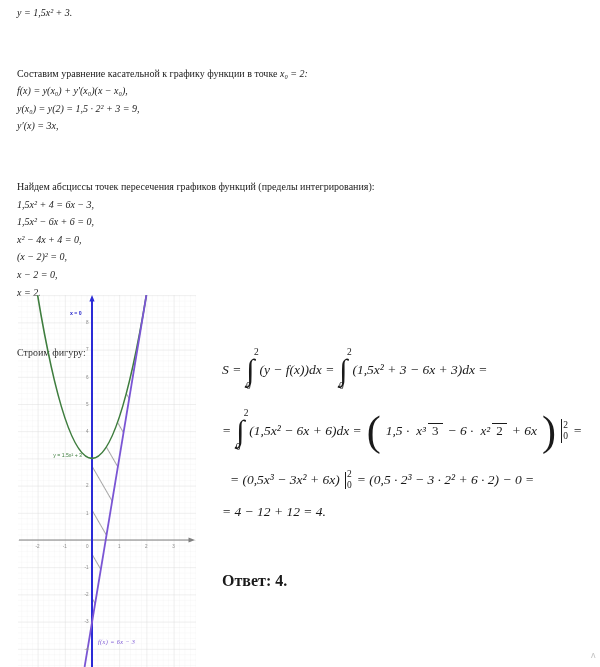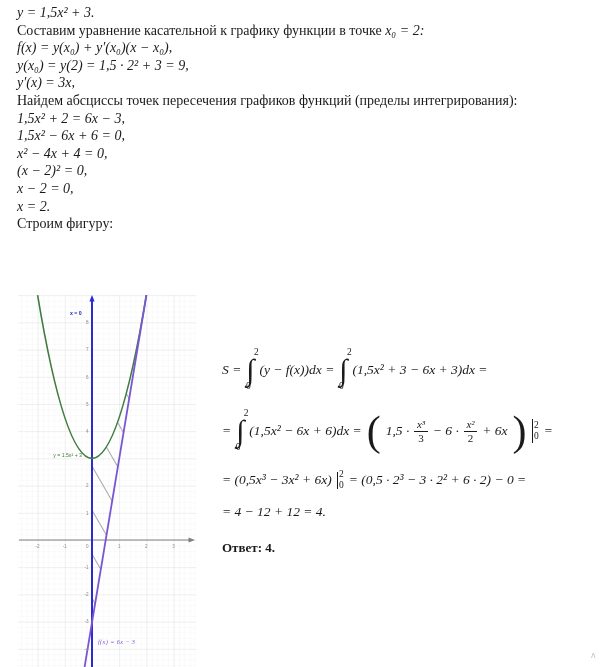--- a/index.html
+++ b/index.html
@@ -1,71 +1,71 @@
 <!DOCTYPE html>
 <html><head>
 <meta charset="utf-8">
 <style>
   html,body{margin:0;padding:0;background:#ffffff;}
   .page{position:relative;width:600px;height:667px;background:#fff;overflow:hidden;
         font-family:"Liberation Serif","DejaVu Serif",serif;color:#1a1a1a;}
   
   .toptext{position:absolute;left:17px;top:4px;width:578px;}
-  .ln{height:17.6px;line-height:17.6px;font-size:14px;white-space:nowrap;font-family:Liberation Serif, serif;}
+  .ln{height:17.6px;line-height:17.6px;font-size:10px;white-space:nowrap;font-family:Liberation Serif, serif;}
   .math{font-style:italic;}
-  .roman{font-style:normal;}
+  .roman{font-style:normal;margin-top:43px;}
   
   .figure{position:absolute;left:18px;top:295px;}
   .tick{font:4.6px "Liberation Sans","DejaVu Sans",sans-serif;fill:#8a8a8a;}
   .glbl{font-family:"Liberation Sans","DejaVu Sans",sans-serif;}
   .glbl.blue{font-size:5.2px;font-weight:bold;fill:#2323cc;}
   .glbl.green{font-size:5.2px;fill:#3e7d3e;}
   .glbl.purple{font-size:6.2px;fill:#7a55d4;font-style:italic;letter-spacing:0.4px;
                font-family:"Liberation Serif","DejaVu Serif",serif;}
   
   .solution{position:absolute;left:222px;top:330px;width:378px;font-size:13.5px;}
   .sline{display:flex;align-items:center;gap:5px;white-space:nowrap;}
   .sl1{height:80px;}
   .sl2{height:86px;margin-top:-22px;}
-  .sl3{height:24px;margin-top:-6px;}
+  .sl3{height:24px;margin-top:-6px;margin-left:8px;}
   .sl4{height:24px;margin-top:8px;text-align:right;}
   .mtxt{font-style:italic;}
   .intwrap{display:inline-flex;flex-direction:column;align-items:center;line-height:1;}
   .ilim{font-size:9.5px;font-style:normal;}
   .itop{transform:translateX(6px);margin-bottom:-2px;}
   .ibot{transform:translateX(-2px);margin-top:-2px;}
   .isign{font-size:30px;line-height:0.95;font-style:normal;}
   .bigp{font-size:42px;line-height:0;font-style:normal;font-weight:400;}
-  .frac{display:inline-flex;flex-direction:column;align-items:center;font-size:11px;line-height:1.15;}
+  .frac{display:inline-flex;align-items:center;font-size:13px;line-height:1.15;}
   .fnum{font-style:italic;padding:0 2px;}
   .fden{border-top:1px solid #1a1a1a;font-style:normal;padding:0 4px;}
   .evalwrap{display:inline-flex;align-items:center;}
   .bar{width:1.4px;background:#1a1a1a;}
   .bar.big{height:24px;}
   .bar.small{height:17px;}
   .evalcol{display:inline-flex;flex-direction:column;align-items:flex-start;line-height:1;margin-left:1px;}
   .evalcol span{font-size:9.5px;}
   .evalcol .etop{margin-bottom:2px;}
-  .answer{margin-top:16px;font-weight:bold;font-size:13px;}
+  .answer{margin-top:48px;font-weight:bold;font-size:16px;}
   .corner{position:absolute;left:591px;top:650px;font-size:9px;color:#c2c2c2;
           font-family:"Liberation Sans","DejaVu Sans",sans-serif;}
 </style>
 </head>
 <body>
 
 <div class="page">
 
   <div class="toptext">
     <div class="ln math">y = 1,5x² + 3.</div>
     <div class="ln roman"><span>Составим уравнение касательной к графику функции в точке </span><span class="math">x₀ = 2:</span></div>
     <div class="ln math">f(x) = y(x₀) + y′(x₀)(x − x₀),</div>
     <div class="ln math">y(x₀) = y(2) = 1,5 · 2² + 3 = 9,</div>
     <div class="ln math">y′(x) = 3x,</div>
     <div class="ln roman">Найдем абсциссы точек пересечения графиков функций (пределы интегрирования):</div>
-    <div class="ln math">1,5x² + 2 = 6x − 3,</div>
+    <div class="ln math">1,5x² + 4 = 6x − 3,</div>
     <div class="ln math">1,5x² − 6x + 6 = 0,</div>
     <div class="ln math">x² − 4x + 4 = 0,</div>
     <div class="ln math">(x − 2)² = 0,</div>
     <div class="ln math">x − 2 = 0,</div>
     <div class="ln math">x = 2.</div>
     <div class="ln roman">Строим фигуру:</div>
   </div>
 
   <svg class="figure" width="178" height="372" viewBox="0 0 178 372" xmlns="http://www.w3.org/2000/svg">
     <defs>

